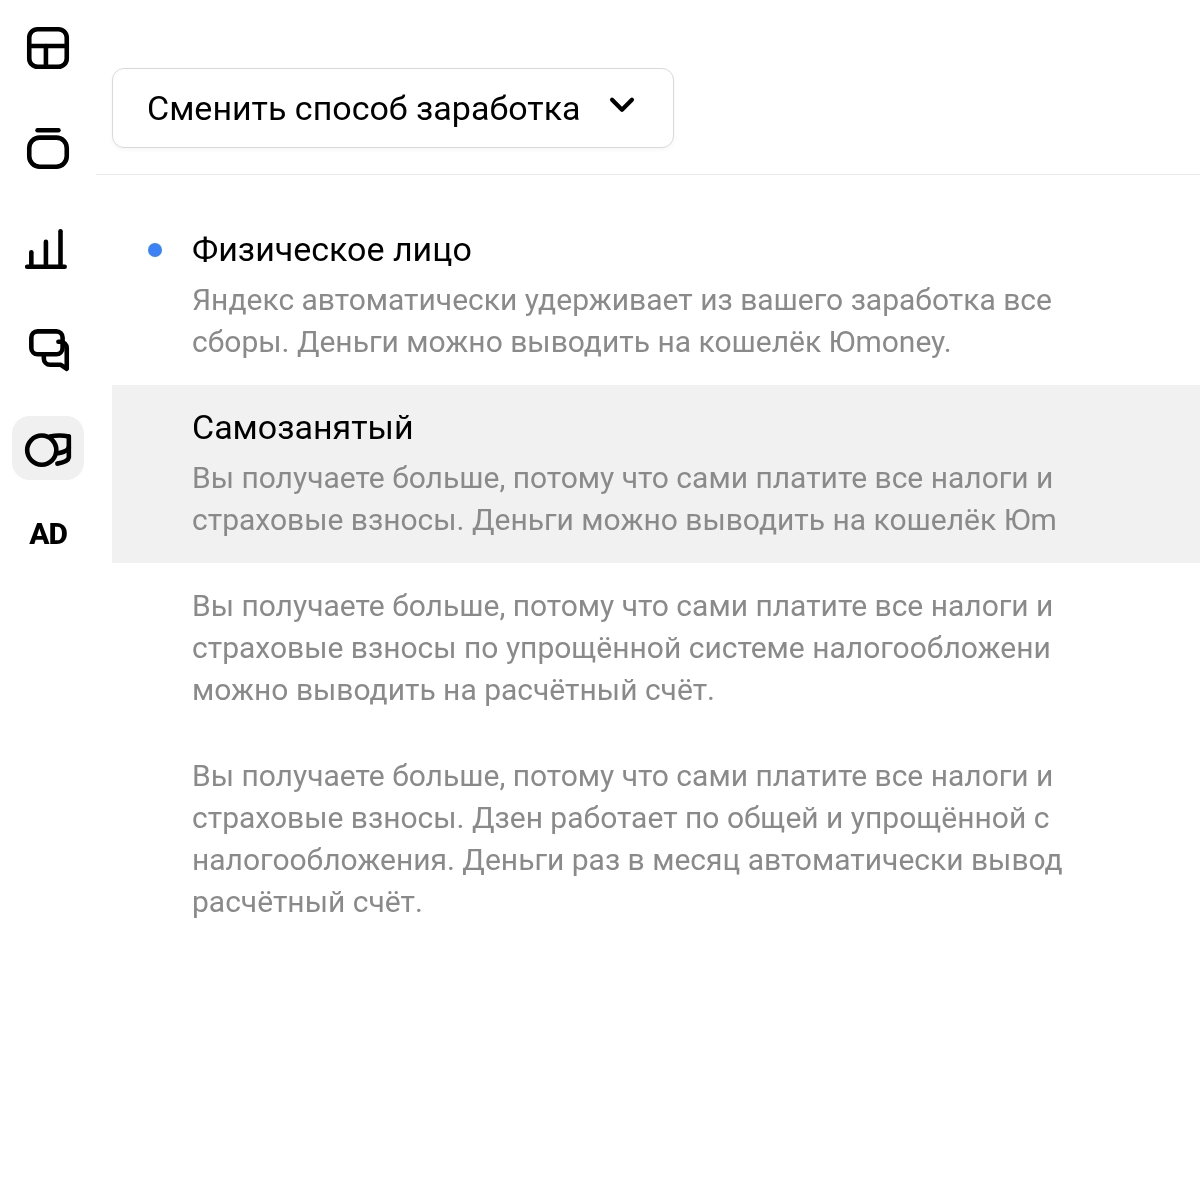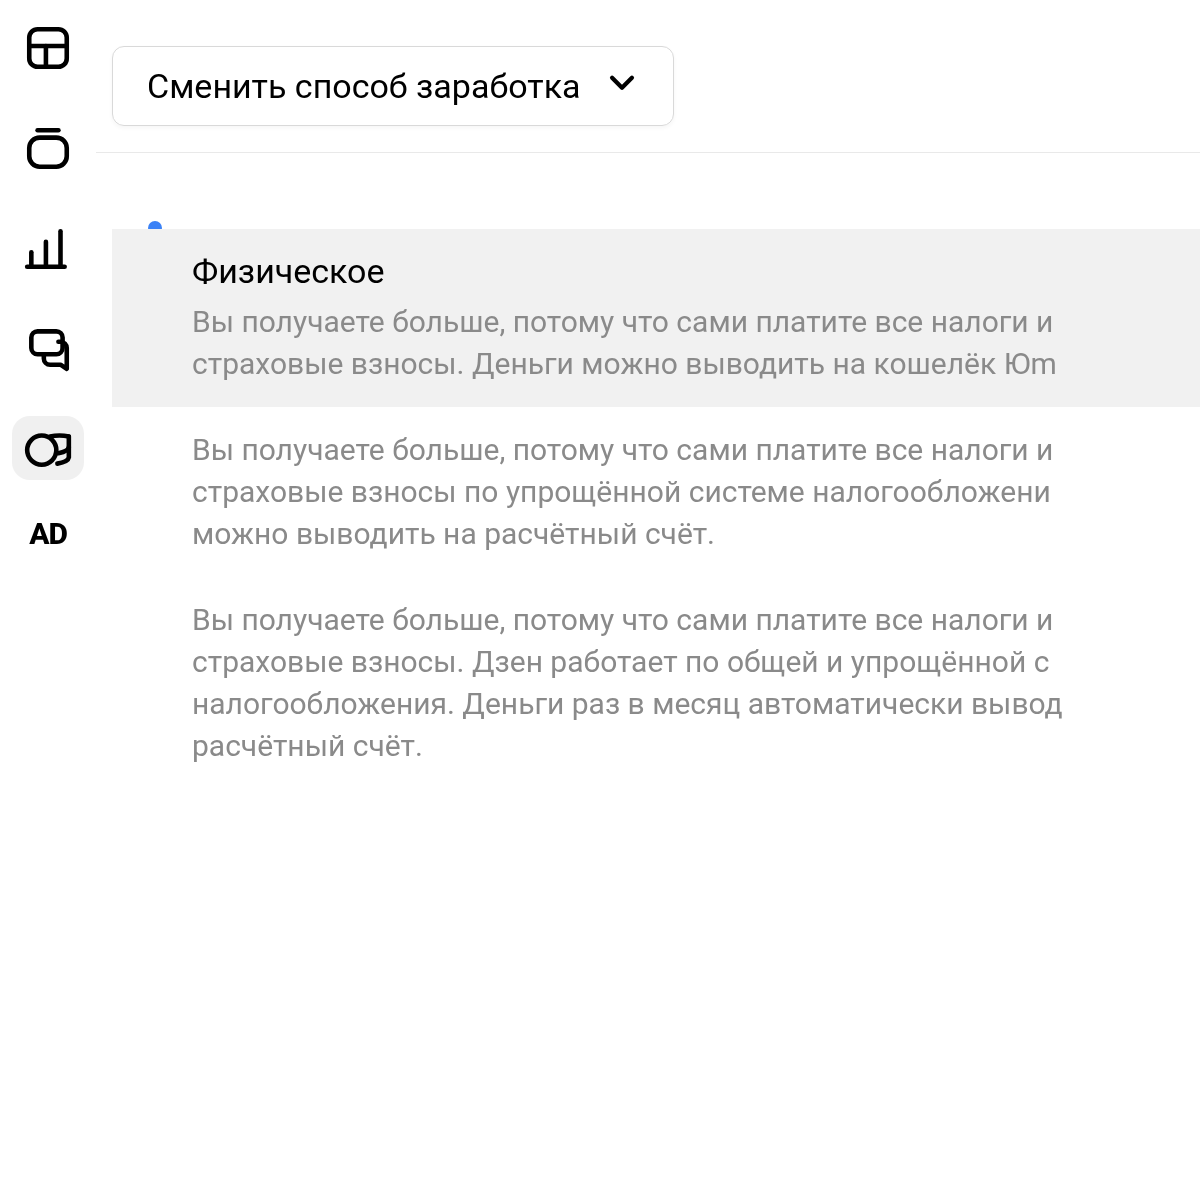--- a/index.html
+++ b/index.html
@@ -36,21 +36,21 @@
     .sidebar-ad {
       font-weight: 800;
       font-size: 30px;
       letter-spacing: -1px;
       color: #000;
       width: 72px;
       text-align: center;
     }
     .main {
       flex: 1;
-      padding-top: 46px;
+      padding-top: 68px;
       padding-left: 16px;
     }
     .dropdown {
       display: inline-flex;
       align-items: center;
       gap: 24px;
       border: 1px solid #d9d9d9;
       border-radius: 12px;
       padding: 18px 34px;
       font-size: 34px;
@@ -155,23 +155,25 @@
       <svg width="34" height="34" viewBox="0 0 24 24" fill="none" stroke="#000" stroke-width="3" stroke-linecap="round" stroke-linejoin="round">
         <polyline points="5 9 12 16 19 9"></polyline>
       </svg>
     </span>
   </div>
   <div class="divider"></div>
 
   <div class="options">
     <div class="option">
       <div class="option-dot"></div>
+      <div class="option-title">Физическое лицо</div>
+      <div class="option-desc">Яндекс автоматически удерживает из вашего заработка все<br>сборы. Деньги можно выводить на кошелёк Юmoney.</div>
     </div>
     <div class="option highlighted">
-      <div class="option-title">Физическое</div>
+      <div class="option-title">Самозанятый</div>
       <div class="option-desc">Вы получаете больше, потому что сами платите все налоги и<br>страховые взносы. Деньги можно выводить на кошелёк Юm</div>
     </div>
     <div class="option">
       <div class="option-desc">Вы получаете больше, потому что сами платите все налоги и<br>страховые взносы по упрощённой системе налогообложени<br>можно выводить на расчётный счёт.</div>
     </div>
     <div class="option">
       <div class="option-desc">Вы получаете больше, потому что сами платите все налоги и<br>страховые взносы. Дзен работает по общей и упрощённой с<br>налогообложения. Деньги раз в месяц автоматически вывод<br>расчётный счёт.</div>
     </div>
   </div>
 </div>

